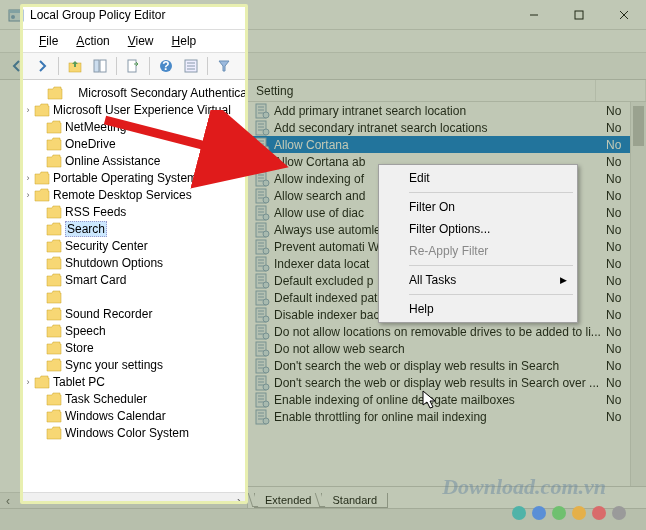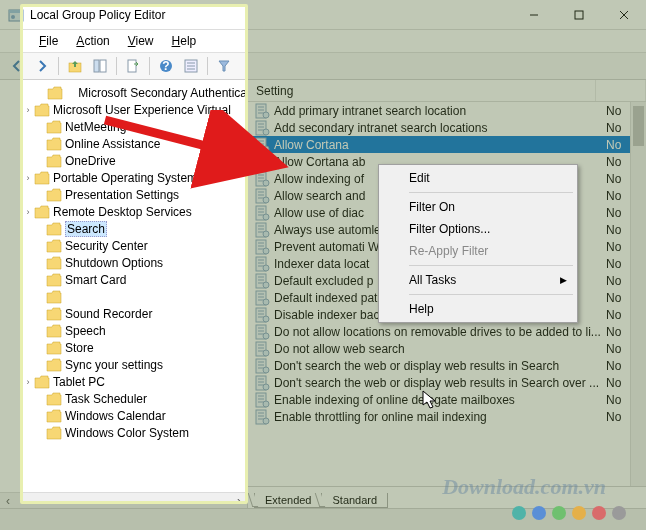--- a/index.html
+++ b/index.html
@@ -194,49 +194,49 @@
           <svg class="foldericon" viewBox="0 0 16 14">
             <path class="folder-svg" d="M1 3 L6 3 L7 1 L14 1 L14 3 L15 3 L15 13 L1 13 Z"></path>
           </svg>
           <span class="label">NetMeeting</span>
         </div>
         <div class="treeitem" style="padding-left: 30px;">
           <span class="expander"></span>
           <svg class="foldericon" viewBox="0 0 16 14">
             <path class="folder-svg" d="M1 3 L6 3 L7 1 L14 1 L14 3 L15 3 L15 13 L1 13 Z"></path>
           </svg>
+          <span class="label">OneDrive</span>
+        </div>
+        <div class="treeitem" style="padding-left: 30px;">
+          <span class="expander"></span>
+          <svg class="foldericon" viewBox="0 0 16 14">
+            <path class="folder-svg" d="M1 3 L6 3 L7 1 L14 1 L14 3 L15 3 L15 13 L1 13 Z"></path>
+          </svg>
           <span class="label">Online Assistance</span>
-        </div>
-        <div class="treeitem" style="padding-left: 30px;">
-          <span class="expander"></span>
-          <svg class="foldericon" viewBox="0 0 16 14">
-            <path class="folder-svg" d="M1 3 L6 3 L7 1 L14 1 L14 3 L15 3 L15 13 L1 13 Z"></path>
-          </svg>
-          <span class="label">OneDrive</span>
         </div>
         <div class="treeitem" style="padding-left: 18px;">
           <span class="expander">›</span>
           <svg class="foldericon" viewBox="0 0 16 14">
             <path class="folder-svg" d="M1 3 L6 3 L7 1 L14 1 L14 3 L15 3 L15 13 L1 13 Z"></path>
           </svg>
           <span class="label">Portable Operating System</span>
         </div>
-        <div class="treeitem" style="padding-left: 30px;">
-          <span class="expander"></span>
-          <svg class="foldericon" viewBox="0 0 16 14">
-            <path class="folder-svg" d="M1 3 L6 3 L7 1 L14 1 L14 3 L15 3 L15 13 L1 13 Z"></path>
-          </svg>
-          <span class="label">Presentation Settings</span>
-        </div>
         <div class="treeitem" style="padding-left: 18px;">
           <span class="expander">›</span>
           <svg class="foldericon" viewBox="0 0 16 14">
             <path class="folder-svg" d="M1 3 L6 3 L7 1 L14 1 L14 3 L15 3 L15 13 L1 13 Z"></path>
           </svg>
           <span class="label">Remote Desktop Services</span>
+        </div>
+        <div class="treeitem" style="padding-left: 30px;">
+          <span class="expander"></span>
+          <svg class="foldericon" viewBox="0 0 16 14">
+            <path class="folder-svg" d="M1 3 L6 3 L7 1 L14 1 L14 3 L15 3 L15 13 L1 13 Z"></path>
+          </svg>
+          <span class="label">RSS Feeds</span>
         </div>
         <div class="treeitem selected" style="padding-left: 30px;">
           <span class="expander"></span>
           <svg class="foldericon" viewBox="0 0 16 14">
             <path class="folder-svg" d="M1 3 L6 3 L7 1 L14 1 L14 3 L15 3 L15 13 L1 13 Z"></path>
           </svg>
           <span class="label">Search</span>
         </div>
         <div class="treeitem" style="padding-left: 30px;">
           <span class="expander"></span>

